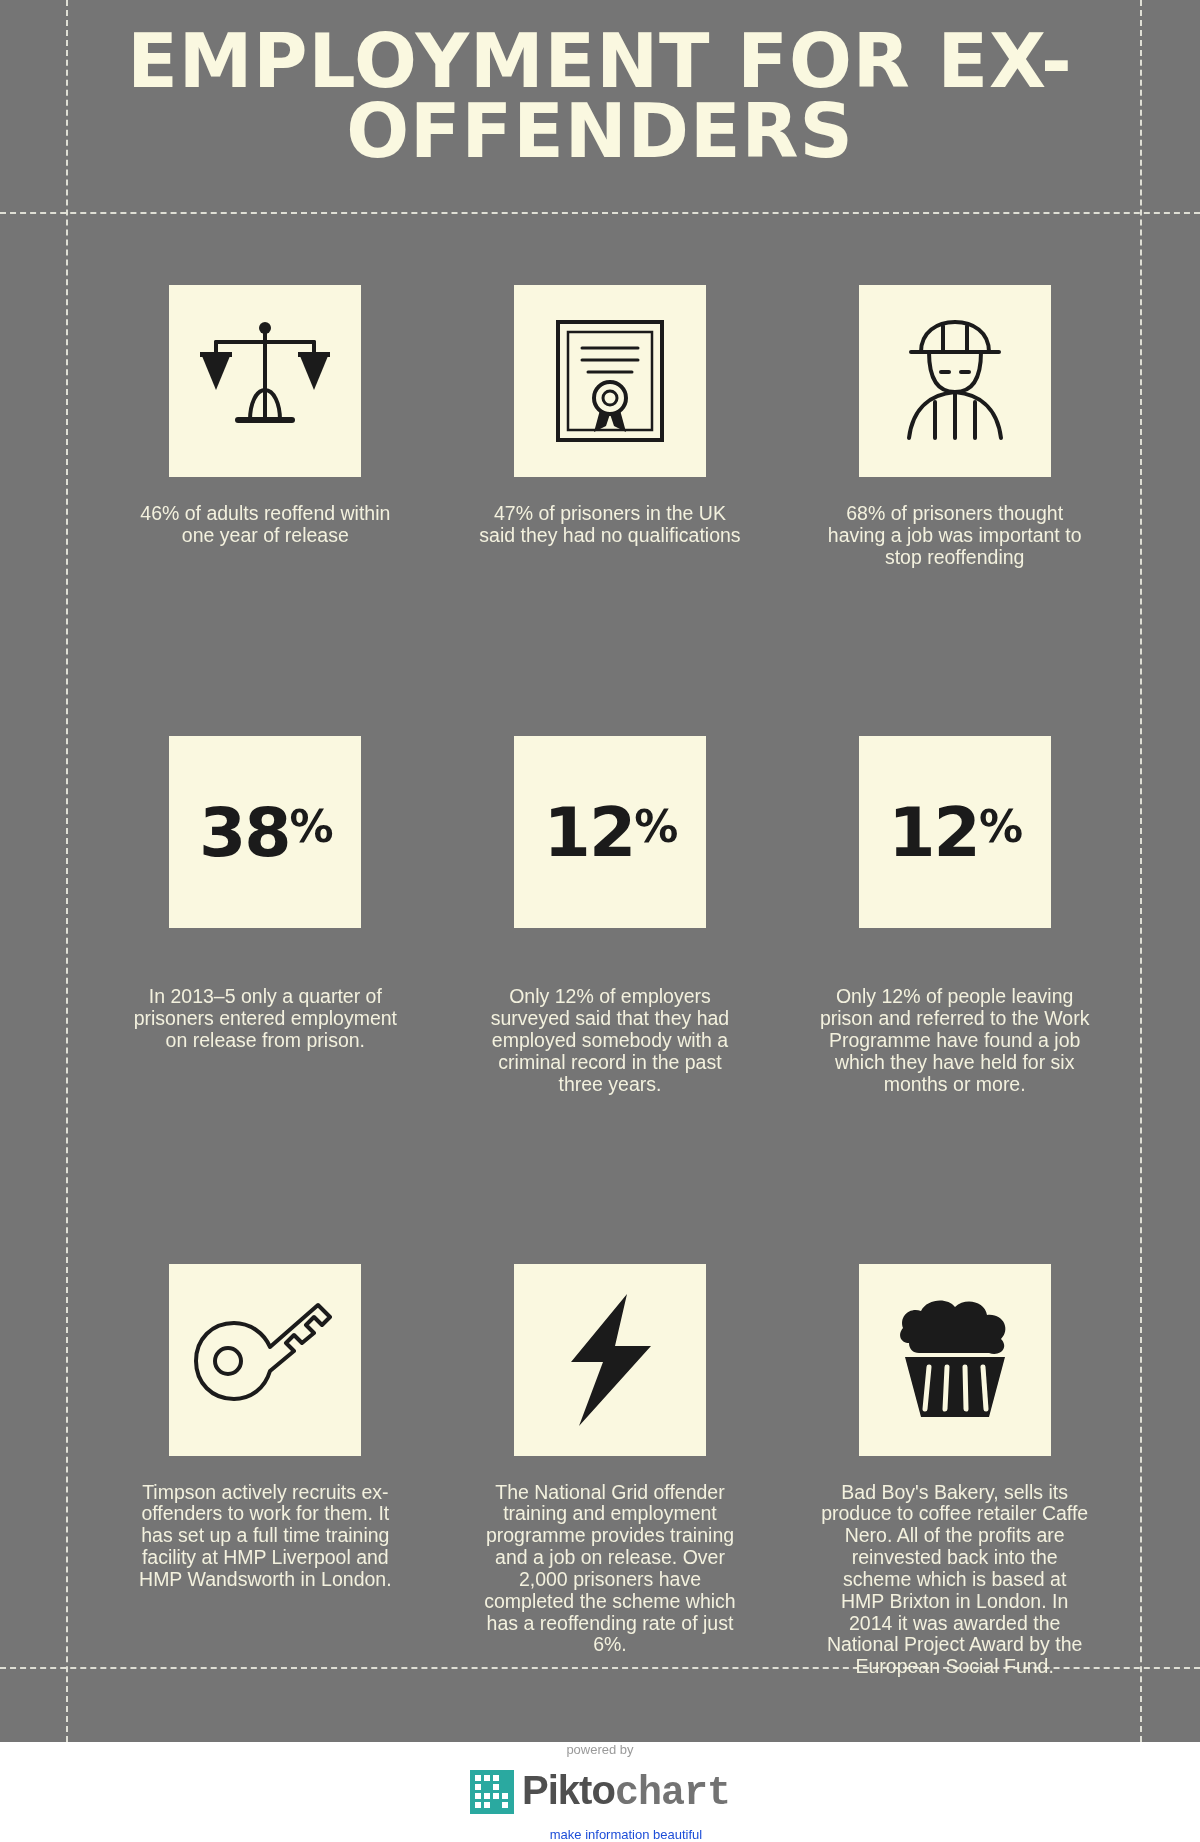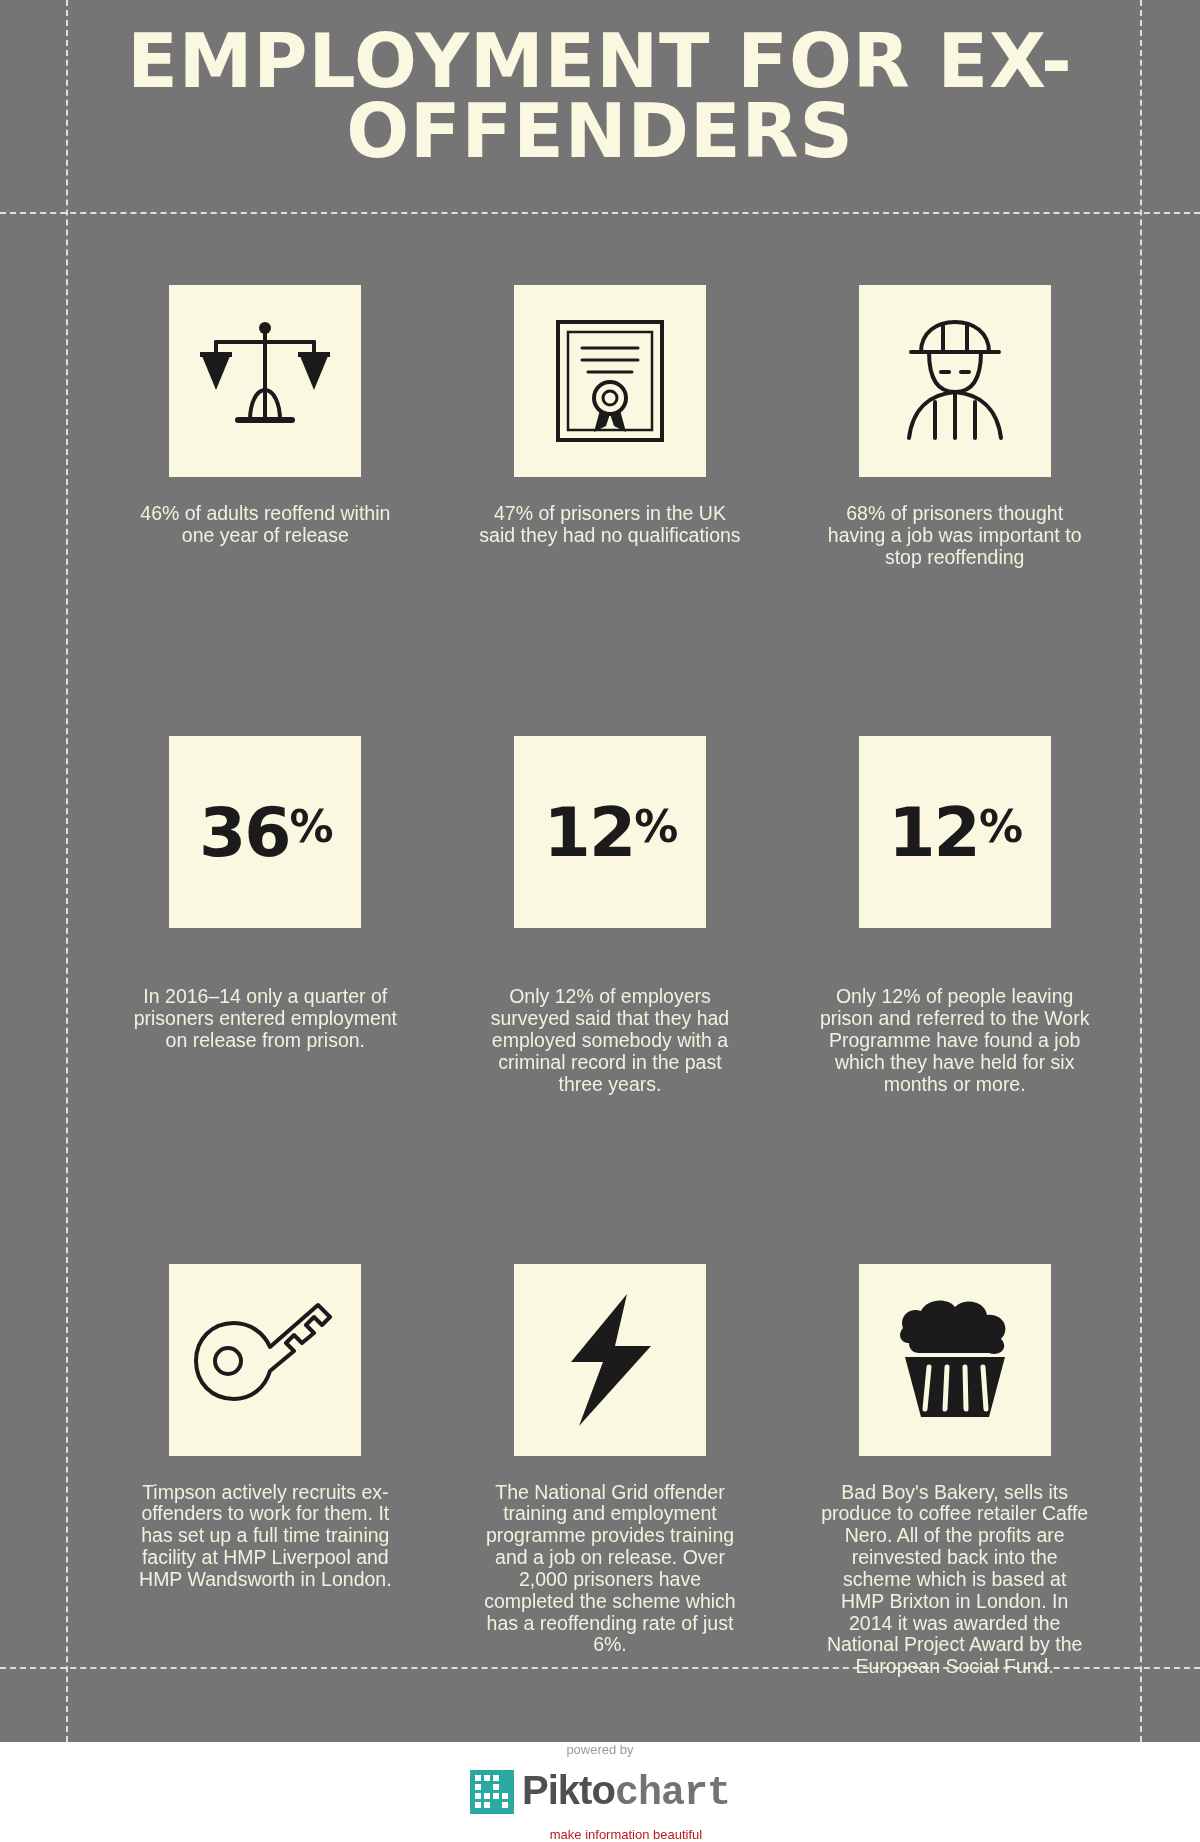--- a/index.html
+++ b/index.html
@@ -140,21 +140,21 @@
   .brandtxt {
     font-size: 40px;
     font-weight: bold;
     color: #4f4f4f;
     letter-spacing: -1px;
     line-height: 1;
   }
   .brandtxt .teal { color: #737373; font-family: Liberation Mono, monospace; }
   .tagline {
     font-size: 13px;
-    color: #b91c1c;
+    color: #1d4ed8;
     margin-top: 2px;
     margin-left: 52px;
   }
   .brandwrap { display: flex; flex-direction: column; }
 </style>
 </head>
 <body>
 
 <div id="poster">
 
@@ -234,23 +234,23 @@
       </div>
       <div class="cap">68% of prisoners thought having a job was important to stop reoffending</div>
     </div>
 
     <div class="spacer-row"></div>
     <div class="spacer-row"></div>
     <div class="spacer-row"></div>
 
     <div class="cell row2">
       <div class="tile">
-        <div class="pct"><span>36</span><span class="sign">%</span></div>
-      </div>
-      <div class="cap">In 2016–14 only a quarter of prisoners entered employment on release from prison.</div>
+        <div class="pct"><span>38</span><span class="sign">%</span></div>
+      </div>
+      <div class="cap">In 2013–5 only a quarter of prisoners entered employment on release from prison.</div>
     </div>
 
     <div class="cell row2">
       <div class="tile">
         <div class="pct"><span>12</span><span class="sign">%</span></div>
       </div>
       <div class="cap">Only 12% of employers surveyed said that they had employed somebody with a criminal record in the past three years.</div>
     </div>
 
     <div class="cell row2">

